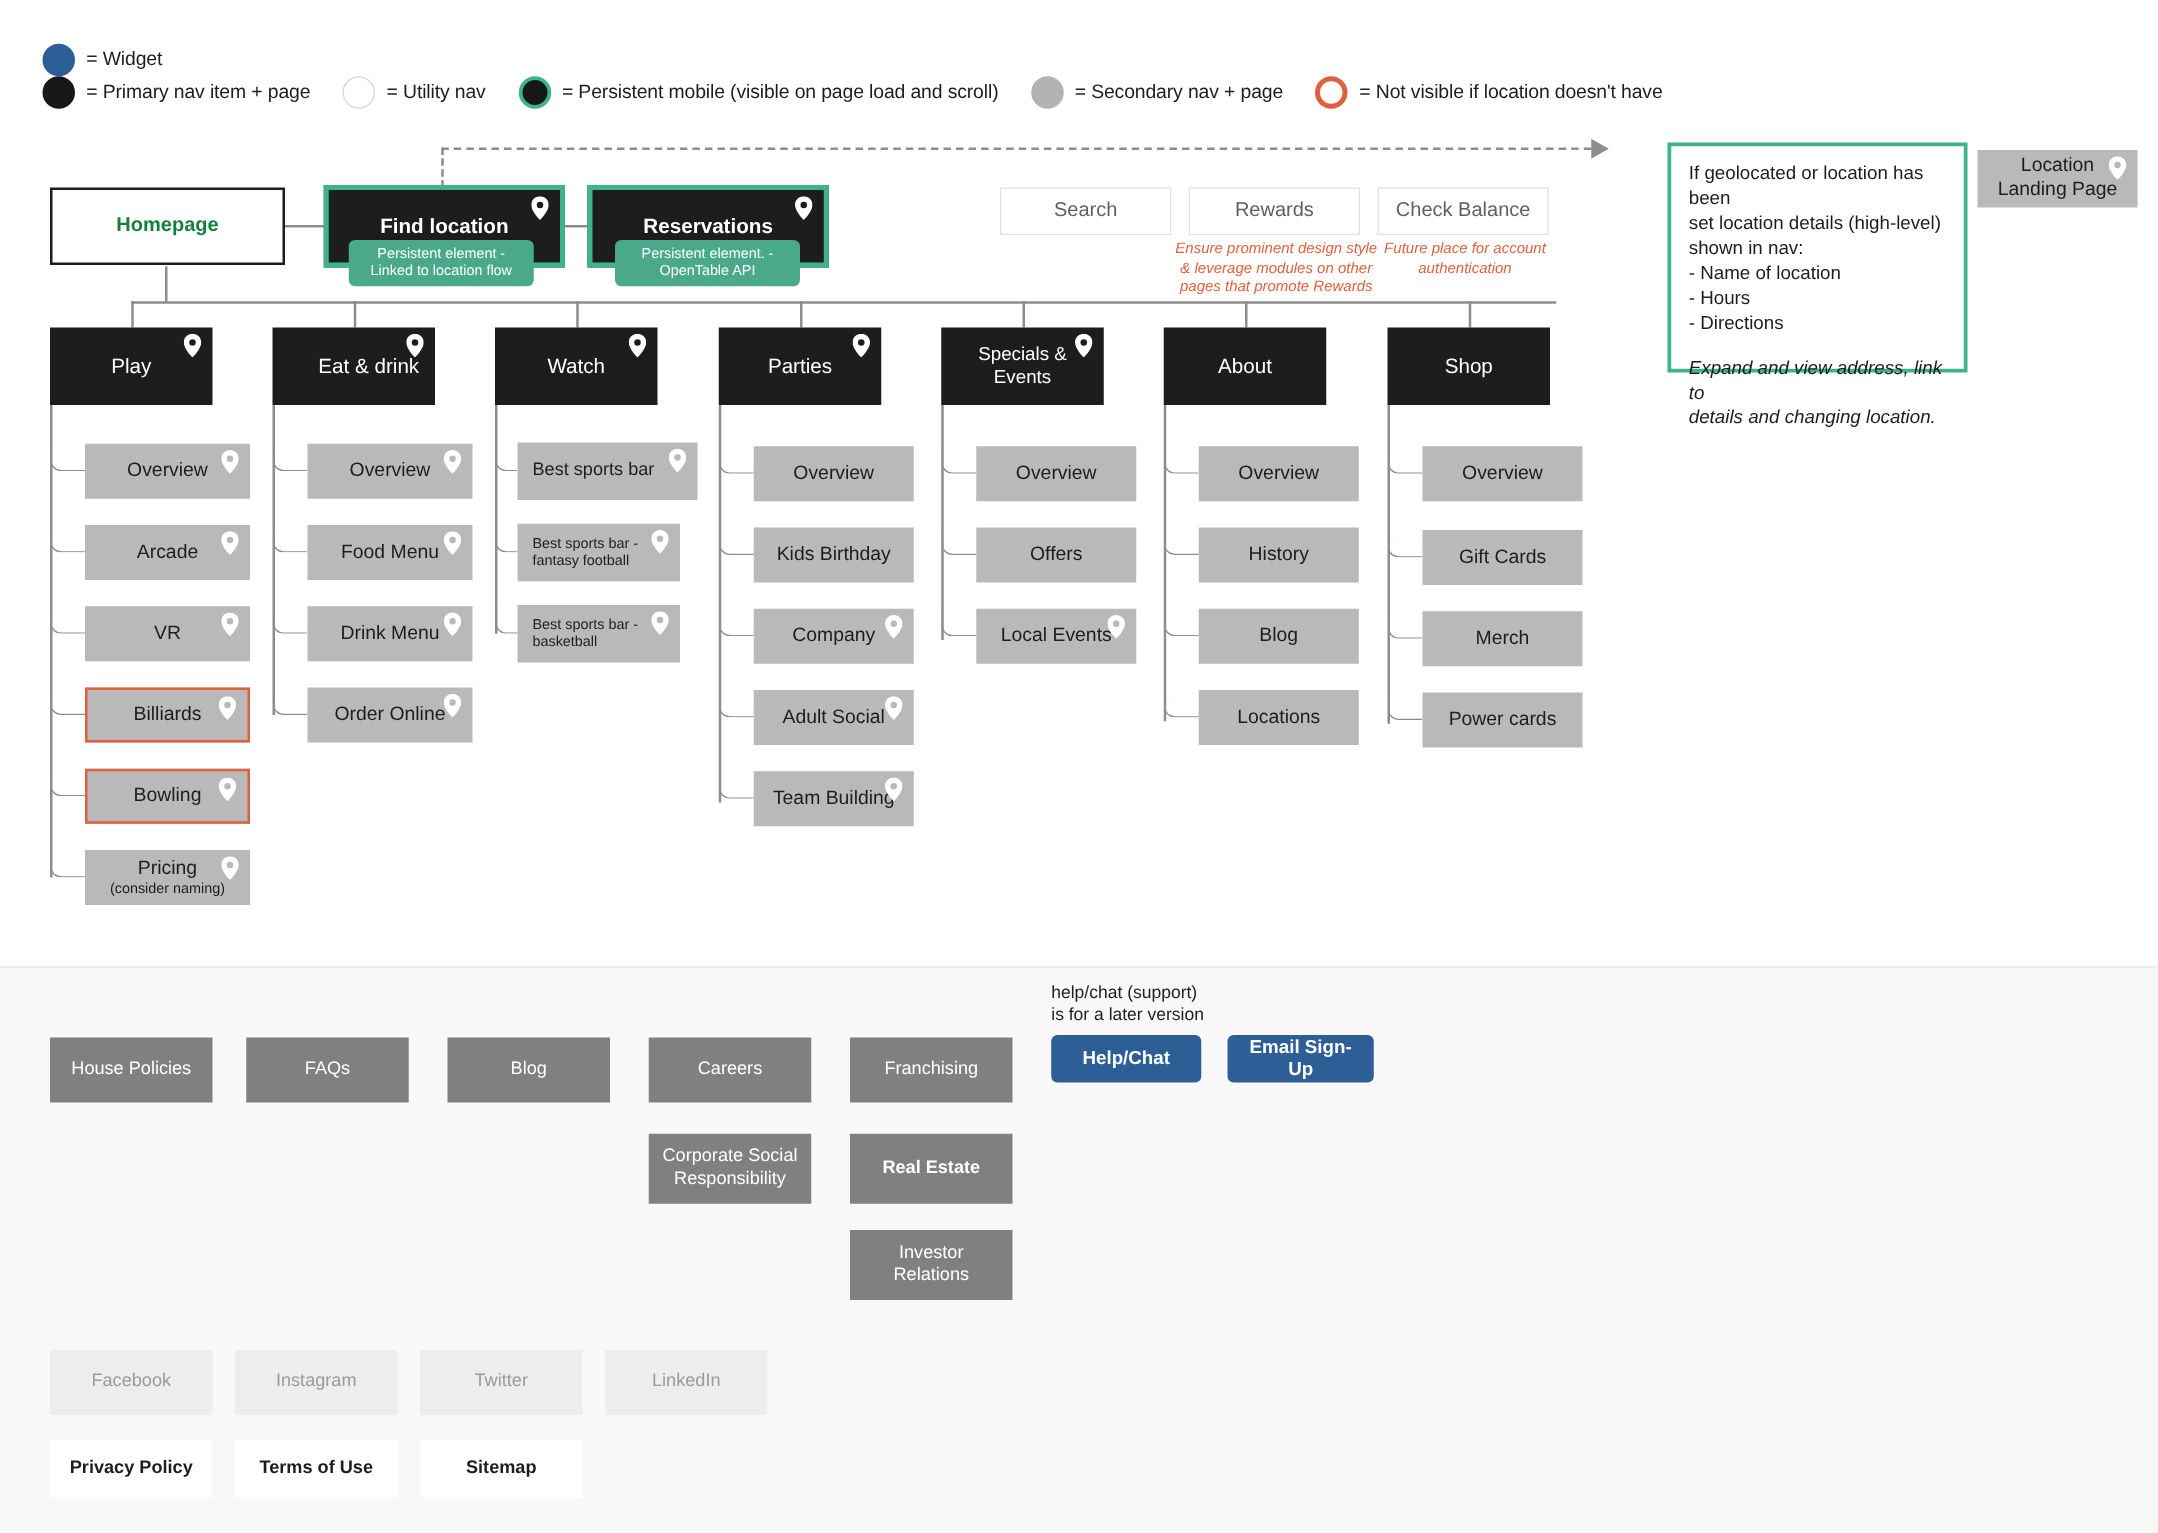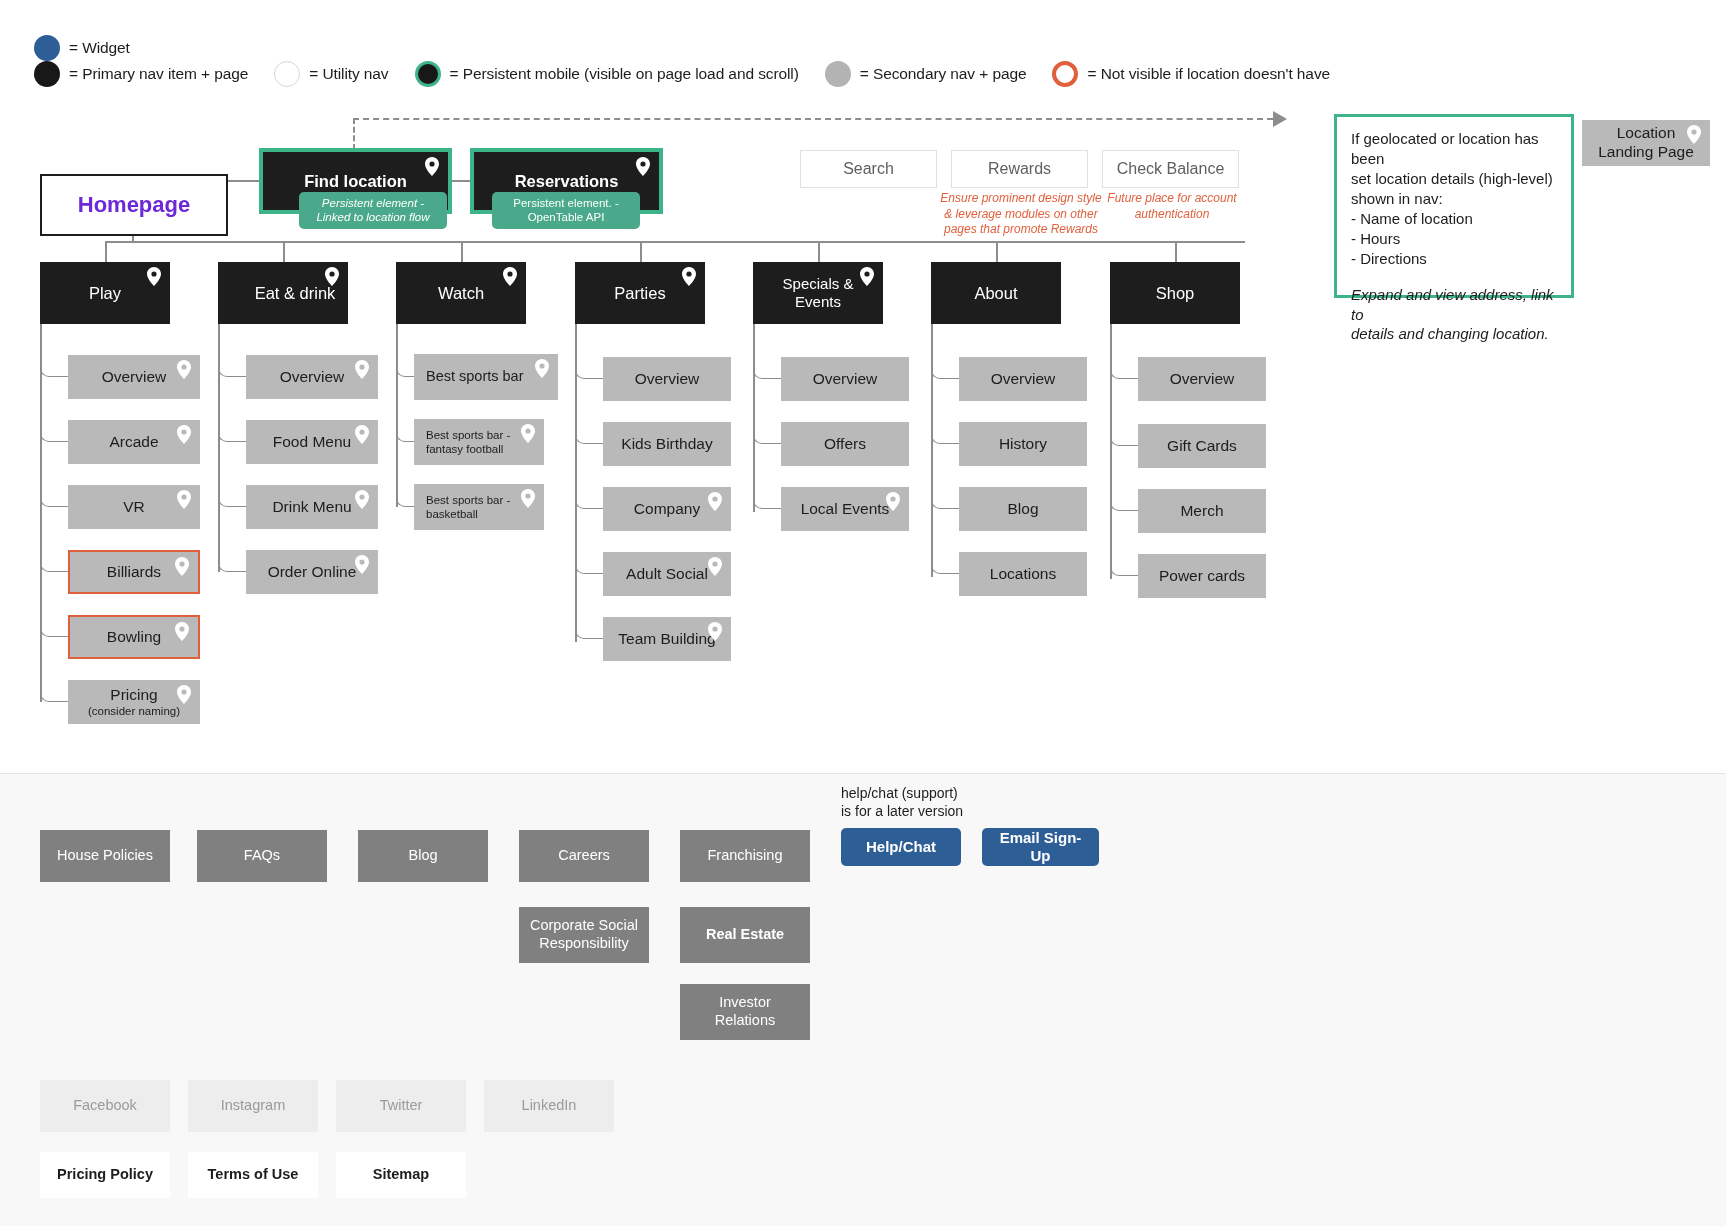--- a/index.html
+++ b/index.html
@@ -32,21 +32,21 @@
   .node {
     position:absolute;
     display:flex; align-items:center; justify-content:center;
     text-align:center;
     line-height:1.22;
   }
   .node .lbl { pointer-events:none; padding:0 10px; }
 
   .n-home {
     background:#ffffff; border:2.5px solid #1d1d1d;
-    font-weight:bold; font-size:22px; color:#6d28d9;margin-top:24px;
+    font-weight:bold; font-size:16px; color:#15803d;
   }
   .n-black {
     background:#1d1d1d; color:#ffffff; font-size:16.5px; font-weight:bold;
   }
   .n-nav {
     background:#1d1d1d; color:#ffffff; font-size:16.5px; font-weight:normal;
   }
   .n-persist { border:4px solid #3eb489; }
   .n-grey {
     background:#b9b9b9; color:#1d1d1d; font-size:15.5px;
@@ -209,21 +209,21 @@
   </div>
 
   <div class="node n-black n-persist" style="left:259px; top:148px; width:193px; height:66px;">
     <span class="lbl">Find location</span>
     <span class="pin pin-dark">
       <svg viewBox="0 0 14 19">
           <path d="M7 0C3.1 0 0 3.1 0 7c0 5.2 7 12 7 12s7-6.8 7-12c0-3.9-3.1-7-7-7zm0 9.6A2.6 2.6 0 1 1 7 4.4a2.6 2.6 0 0 1 0 5.2z"></path>
         </svg>
     </span>
   </div>
-  <div class="pill" style="left:373px; top:192px; width:148px;font-style:italic;">Persistent element -
+  <div class="pill" style="left:353px; top:192px; width:148px;">Persistent element -
 Linked to location flow</div>
 
   <div class="node n-black n-persist" style="left:470px; top:148px; width:193px; height:66px;">
     <span class="lbl">Reservations</span>
     <span class="pin pin-dark">
       <svg viewBox="0 0 14 19">
           <path d="M7 0C3.1 0 0 3.1 0 7c0 5.2 7 12 7 12s7-6.8 7-12c0-3.9-3.1-7-7-7zm0 9.6A2.6 2.6 0 1 1 7 4.4a2.6 2.6 0 0 1 0 5.2z"></path>
         </svg>
     </span>
   </div>
@@ -584,21 +584,21 @@
     <span class="lbl">Instagram</span>
   </div>
   <div class="node n-social" style="left:336px; top:1080px; width:130px; height:52px;">
     <span class="lbl">Twitter</span>
   </div>
   <div class="node n-social" style="left:484px; top:1080px; width:130px; height:52px;">
     <span class="lbl">LinkedIn</span>
   </div>
 
   <div class="node n-legal" style="left:40px; top:1152px; width:130px; height:46px;">
-    <span class="lbl">Pricing Policy</span>
+    <span class="lbl">Privacy Policy</span>
   </div>
   <div class="node n-legal" style="left:188px; top:1152px; width:130px; height:46px;">
     <span class="lbl">Terms of Use</span>
   </div>
   <div class="node n-legal" style="left:336px; top:1152px; width:130px; height:46px;">
     <span class="lbl">Sitemap</span>
   </div>
 
 </div>
 

